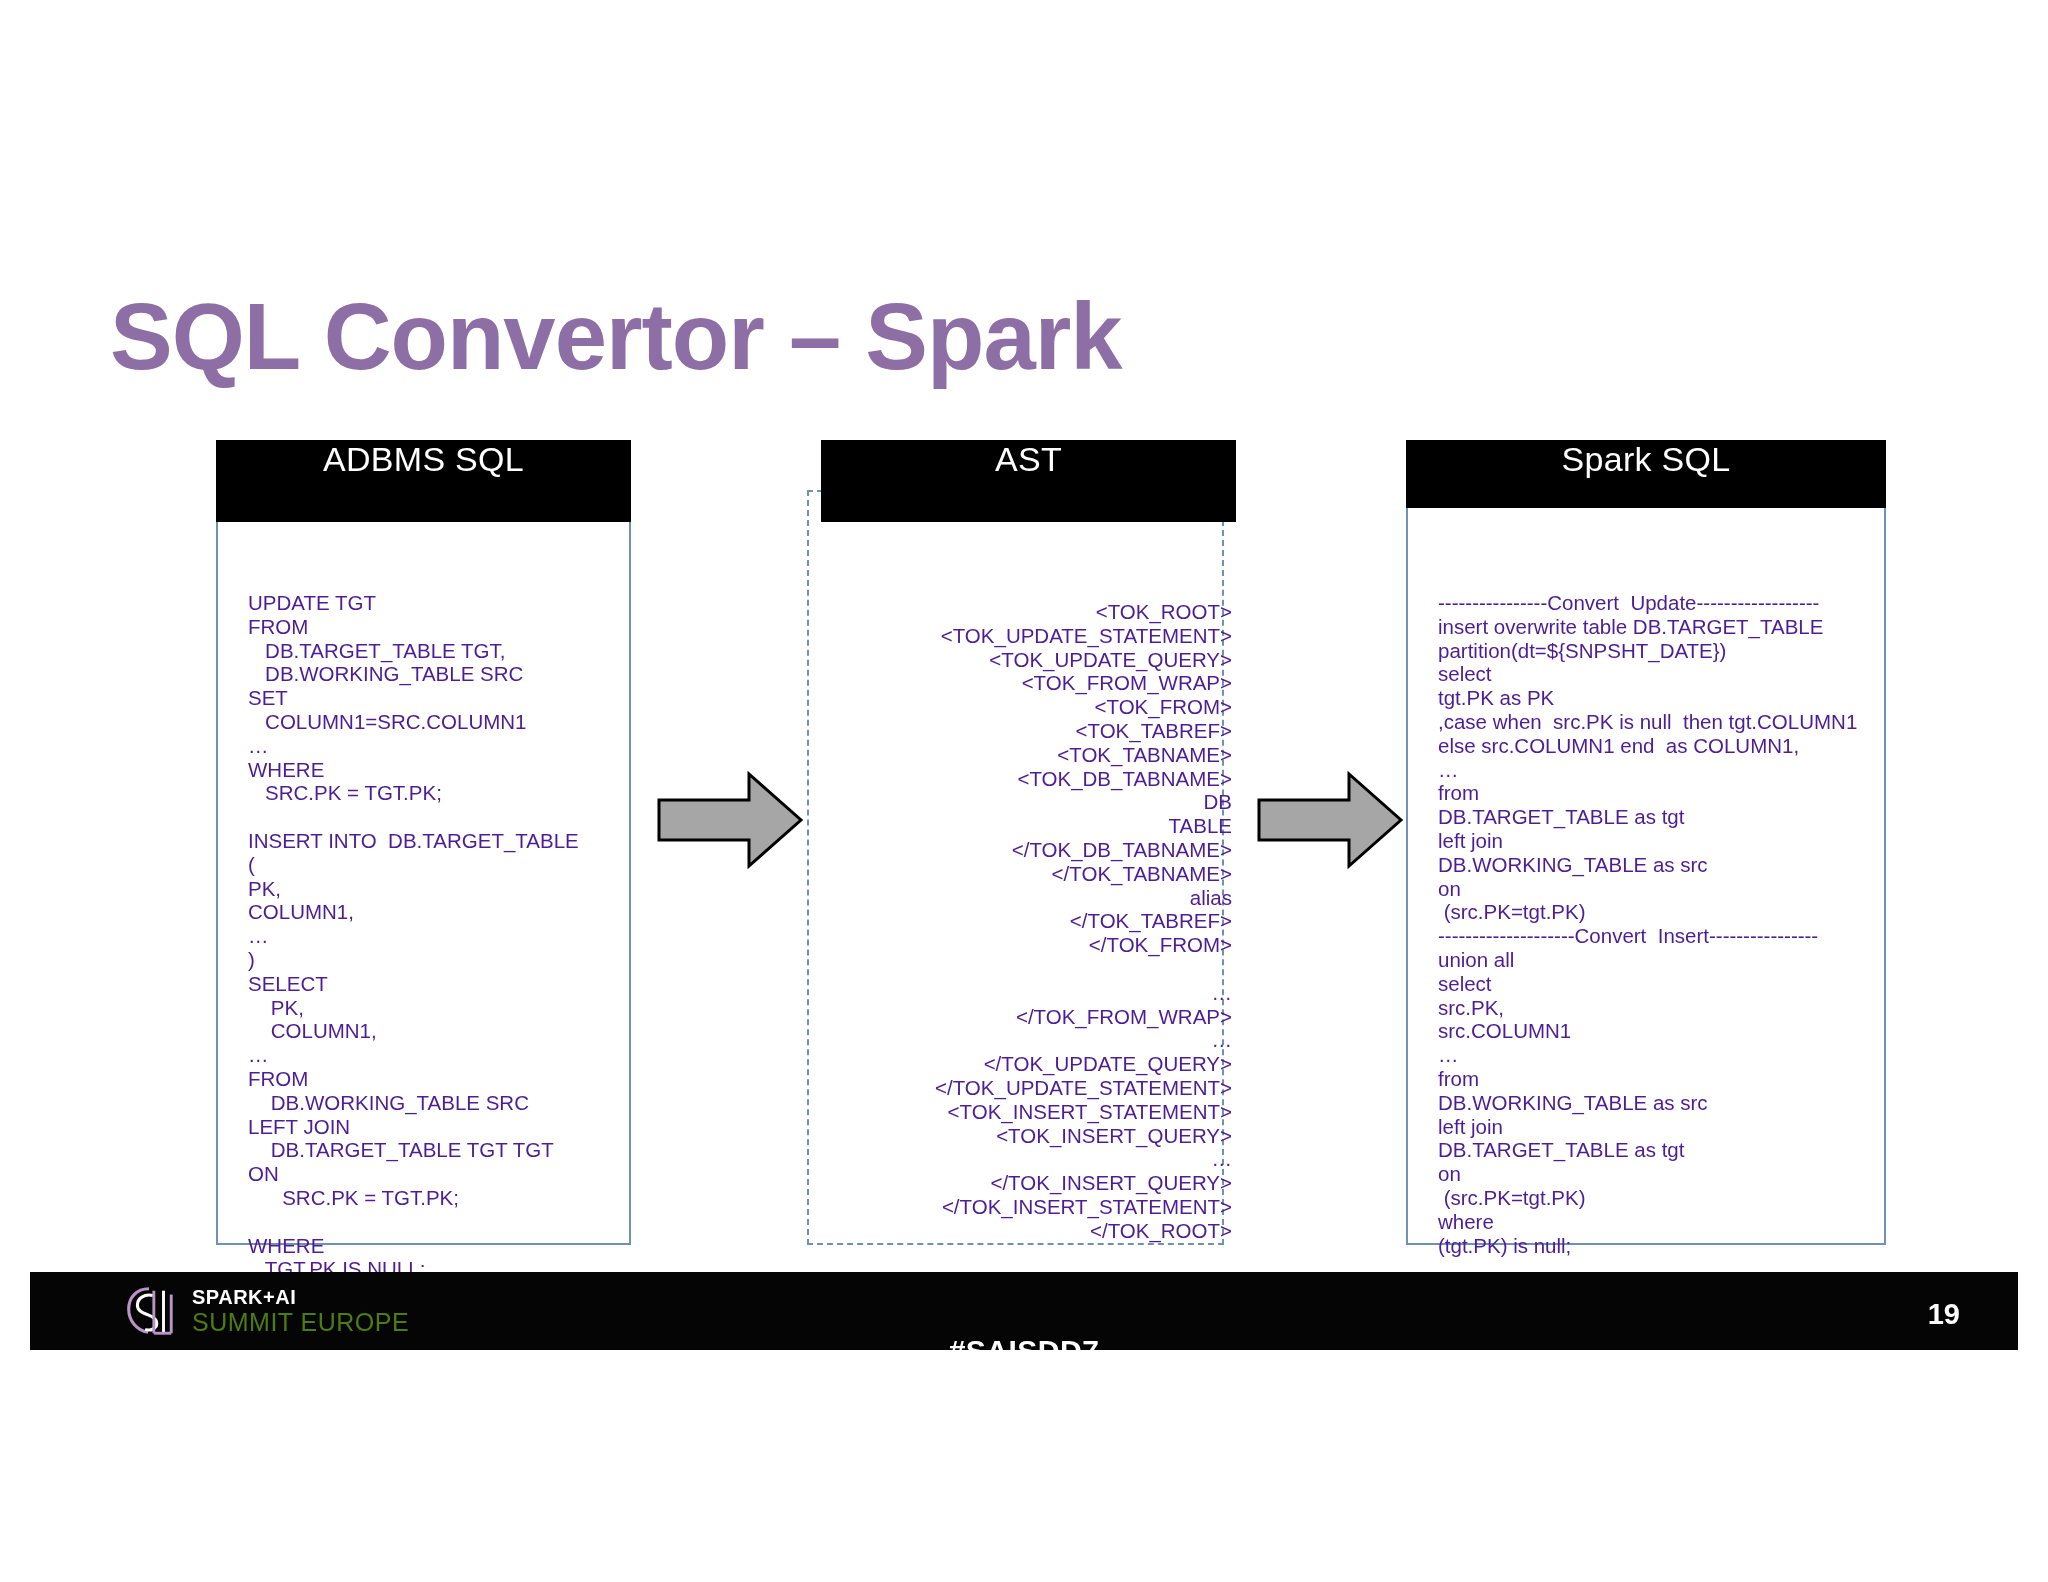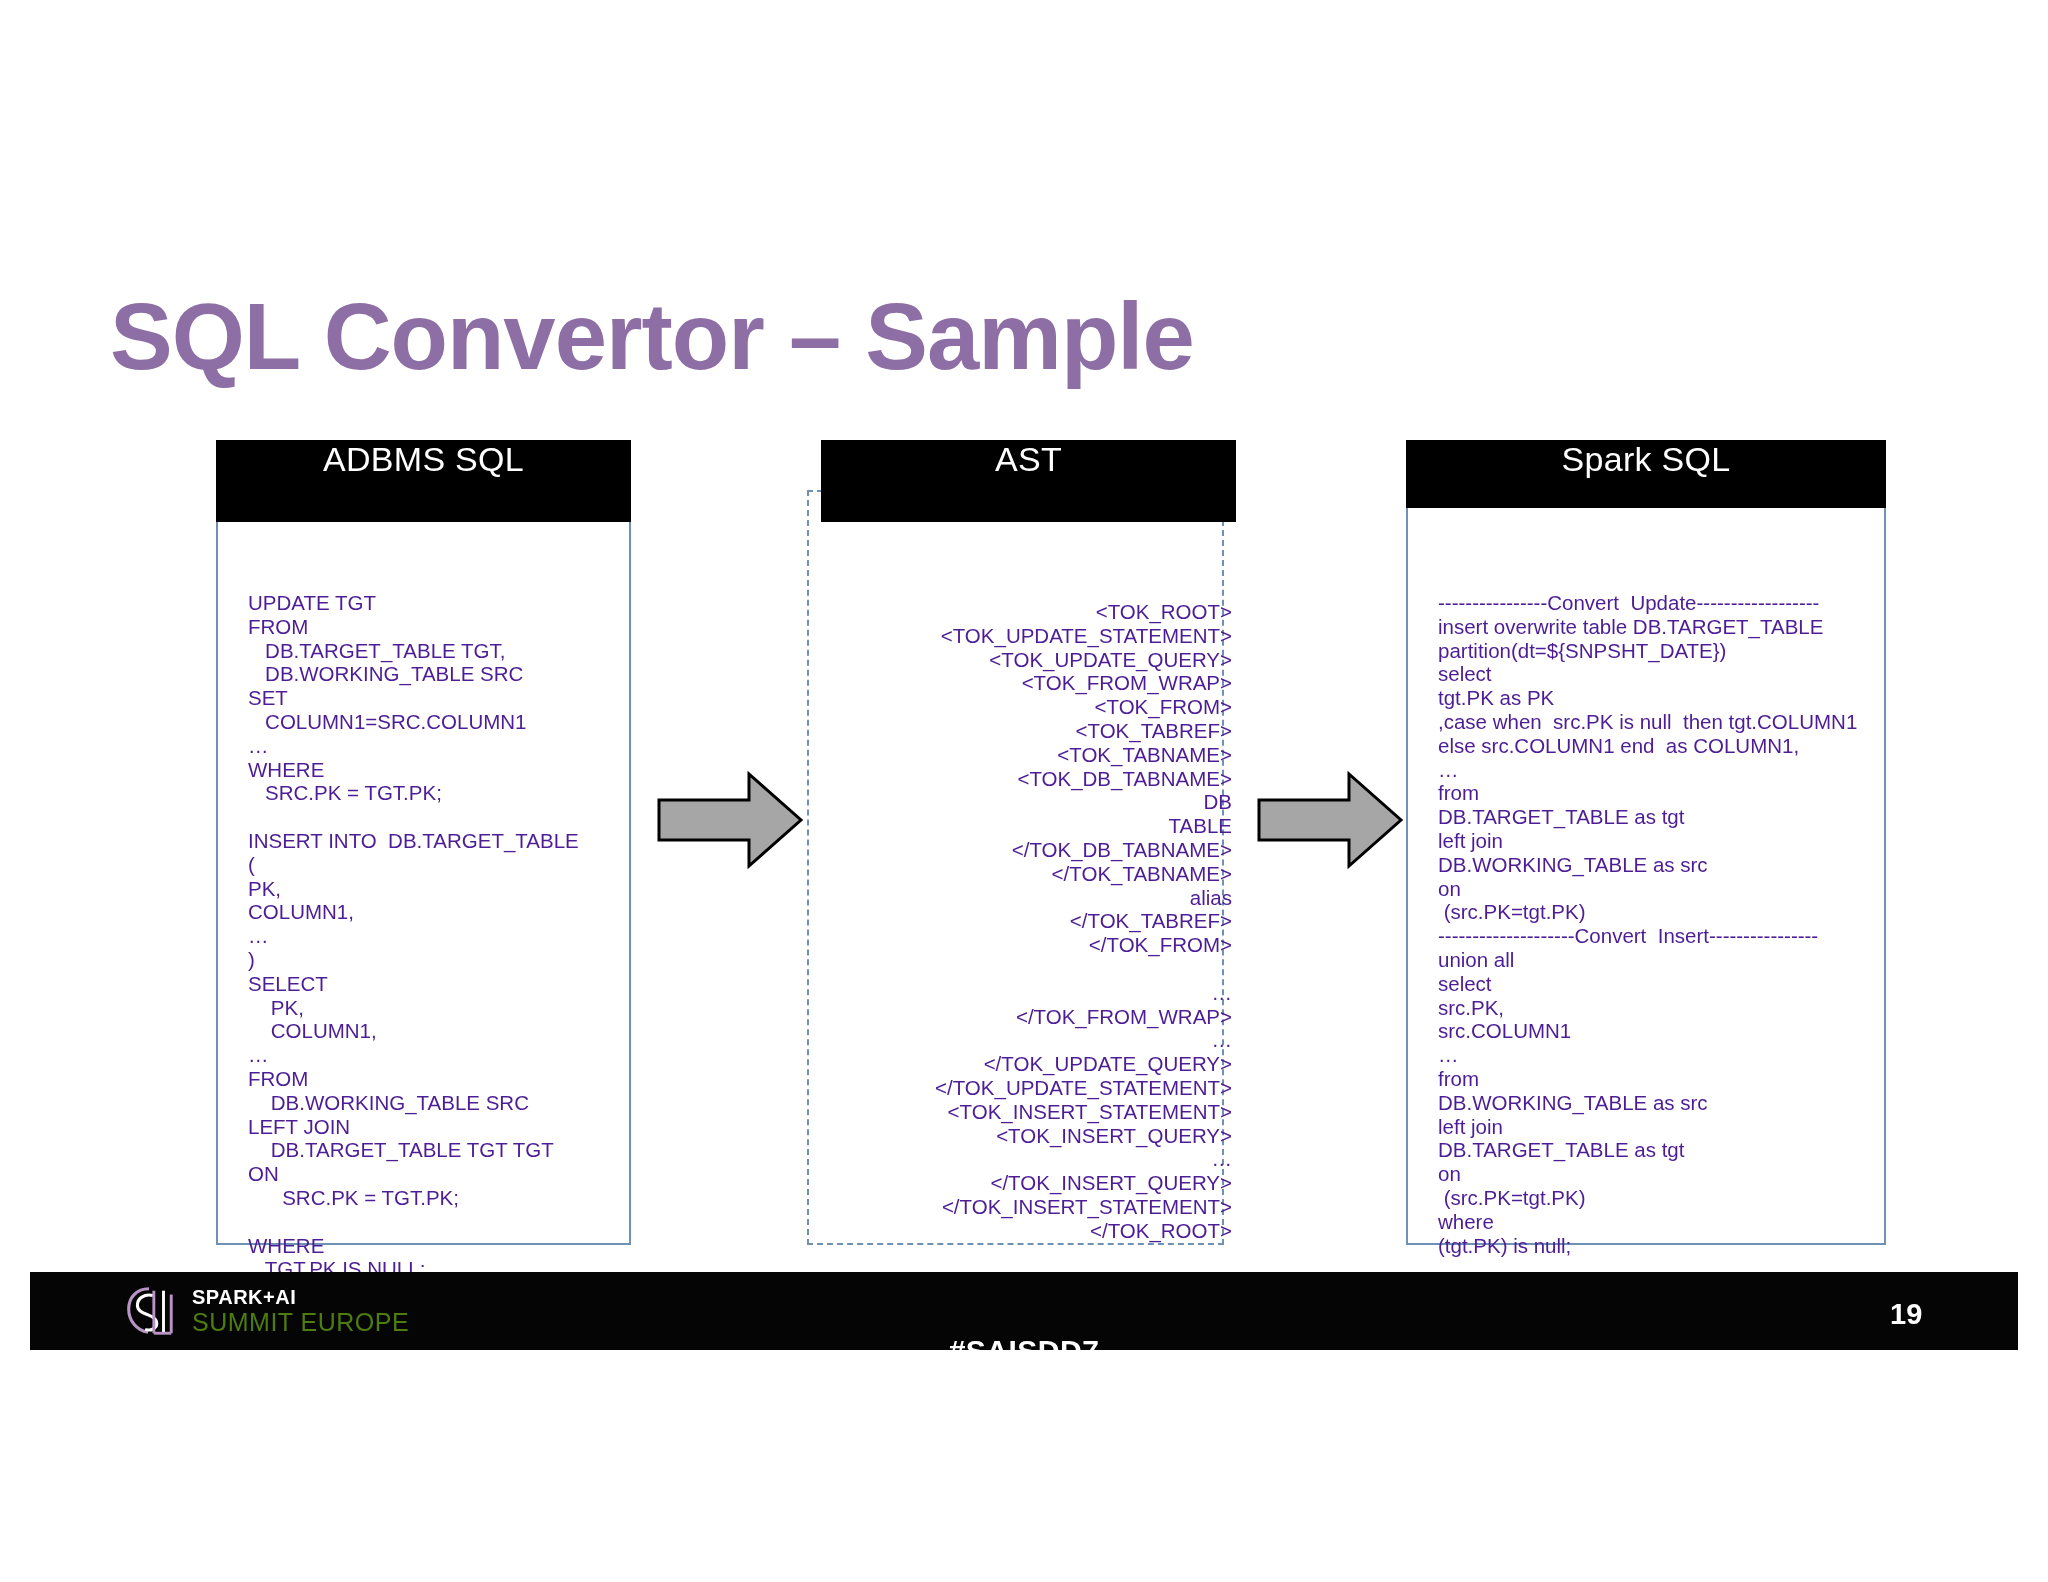--- a/index.html
+++ b/index.html
@@ -144,32 +144,32 @@
     font-size: 30px;
     font-weight: bold;
     letter-spacing: 0.5px;
     margin-top: 44px;
   }
   #slide-number {
     position: absolute;
     left: 1890px;
     top: 1298px;
     width: 70px;
-    text-align: left;
+    text-align: right;
     color: #ffffff;
     font-size: 29px;
     font-weight: bold;
   }
 </style>
 </head>
 <body>
 
 <div id="slide">
 
-  <div id="slide-title">SQL Convertor – Sample</div>
+  <div id="slide-title">SQL Convertor – Spark</div>
 
   <div id="panel-adbms" class="panel panel-solid"></div>
   <div id="panel-adbms-header" class="panel-header">
     <span>ADBMS SQL</span>
   </div>
   <div id="panel-adbms-body" class="panel-body">UPDATE TGT
 FROM
    DB.TARGET_TABLE TGT,
    DB.WORKING_TABLE SRC
 SET

